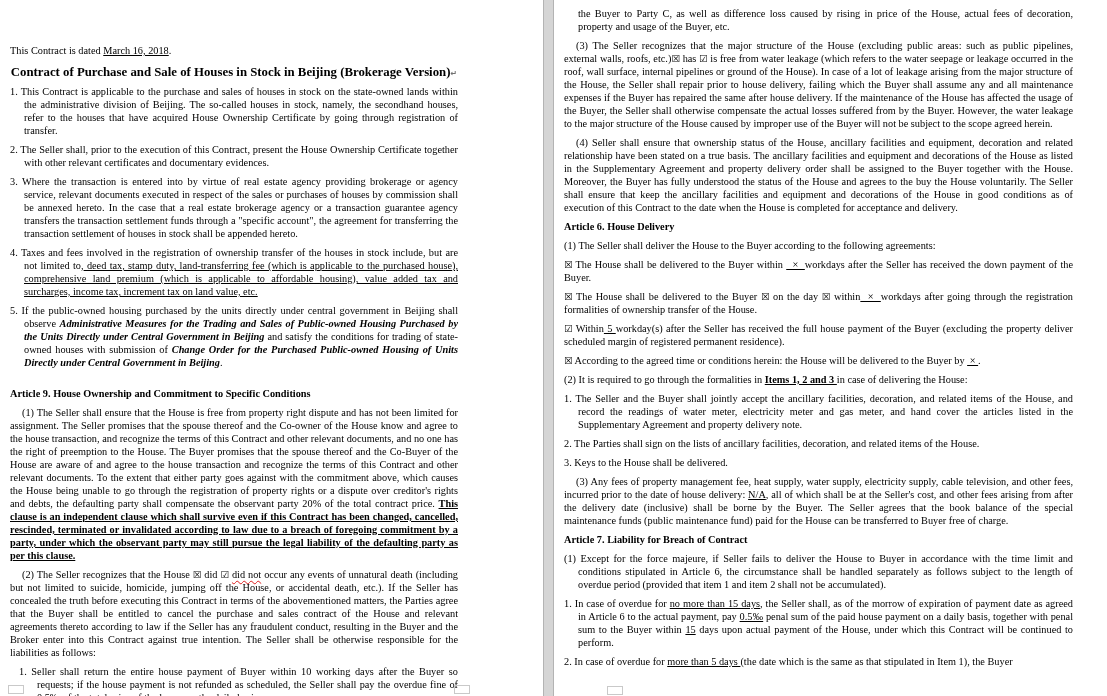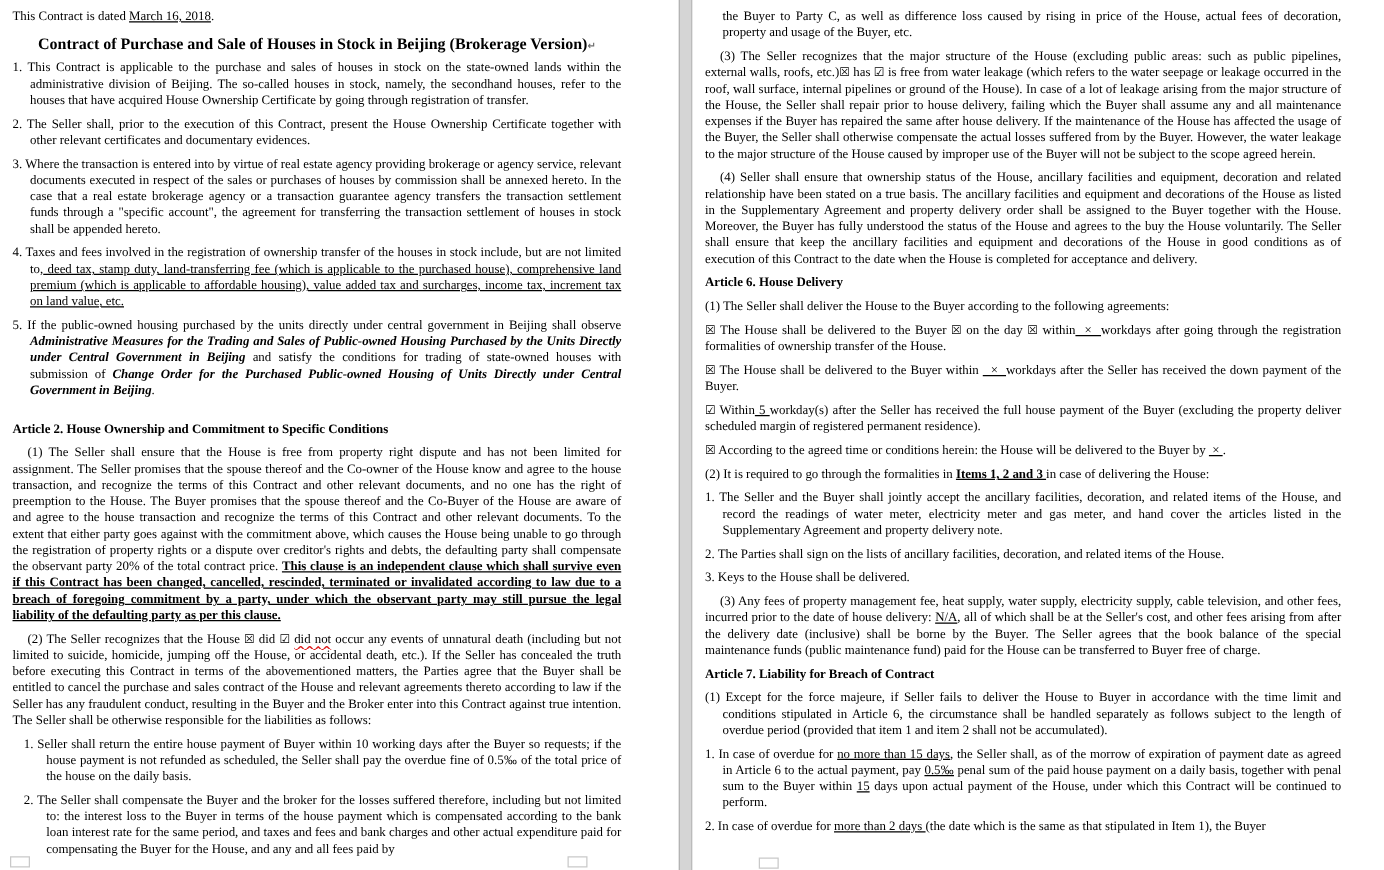--- a/index.html
+++ b/index.html
@@ -6,21 +6,21 @@
   body{
     width:1107px;height:696px;overflow:hidden;position:relative;
     font-family:"Liberation Serif","DejaVu Serif",serif;
     color:#000;
   }
   .spread{position:absolute;inset:0;}
   .page{
     position:absolute;top:0;bottom:0;background:#fff;overflow:hidden;
     font-size:10.3px;line-height:13px;text-align:justify;
   }
-  .page-left{left:0;width:543px;padding:7px 46px 4px 10px;box-sizing:border-box;}
+  .page-left{left:0;width:543px;padding:7px 85px 4px 10px;box-sizing:border-box;margin-top:37px;}
   .page-gap{
     position:absolute;top:0;bottom:0;left:543px;width:11px;
     background:#d5d5d5;border-left:1px solid #b3b3b3;border-right:1px solid #b3b3b3;
     box-sizing:border-box;
   }
   .page-right{left:554px;width:524px;padding:7px 5px 4px 10px;box-sizing:border-box;}
 
   .blk{margin:0 0 6px 0;}
   .b-line{}
   .b-title{text-align:center;font-weight:bold;font-size:12.8px;line-height:17px;margin:7px 0 3px 0;}
@@ -55,48 +55,48 @@
   <section class="page page-left">
     <div class="page-body" id="left-body">
         <div class="blk b-line"><span>This Contract is dated </span><span class="sg-u">March 16, 2018</span><span>. </span></div>
         <div class="blk b-title"><span>Contract of Purchase and Sale of Houses in Stock in Beijing (Brokerage Version)</span><span class="sg-pm">↵</span></div>
         <div class="blk b-item"><span>1. This Contract is applicable to the purchase and sales of houses in stock on the state-owned lands within the administrative division of Beijing. The so-called houses in stock, namely, the secondhand houses, refer to the houses that have acquired House Ownership Certificate by going through registration of transfer. </span></div>
         <div class="blk b-item"><span>2. The Seller shall, prior to the execution of this Contract, present the House Ownership Certificate together with other relevant certificates and documentary evidences. </span></div>
         <div class="blk b-item"><span>3. Where the transaction is entered into by virtue of real estate agency providing brokerage or agency service, relevant documents executed in respect of the sales or purchases of houses by commission shall be annexed hereto. In the case that a real estate brokerage agency or a transaction guarantee agency transfers the transaction settlement funds through a "specific account", the agreement for transferring the transaction settlement of houses in stock shall be appended hereto. </span></div>
         <div class="blk b-item"><span>4. Taxes and fees involved in the registration of ownership transfer of the houses in stock include, but are not limited to,</span><span class="sg-u"> deed tax, stamp duty, land-transferring fee (which is applicable to the purchased house), comprehensive land premium (which is applicable to affordable housing), value added tax and surcharges, income tax, increment tax on land value, etc.</span></div>
         <div class="blk b-item"><span>5. If the public-owned housing purchased by the units directly under central government in Beijing shall observe </span><span class="sg-i">Administrative Measures for the Trading and Sales of Public-owned Housing Purchased by the Units Directly under Central Government in Beijing</span><span> and satisfy the conditions for trading of state-owned houses with submission of </span><span class="sg-i">Change Order for the Purchased Public-owned Housing of Units Directly under Central Government in Beijing</span><span>.</span></div>
         <div class="blk b-spacer"></div>
-        <div class="blk b-article"><span>Article 2. House Ownership and Commitment to Specific Conditions </span></div>
+        <div class="blk b-article"><span>Article 9. House Ownership and Commitment to Specific Conditions </span></div>
         <div class="blk b-para"><span>(1) The Seller shall ensure that the House is free from property right dispute and has not been limited for assignment. The Seller promises that the spouse thereof and the Co-owner of the House know and agree to the house transaction, and recognize the terms of this Contract and other relevant documents, and no one has the right of preemption to the House. The Buyer promises that the spouse thereof and the Co-Buyer of the House are aware of and agree to the house transaction and recognize the terms of this Contract and other relevant documents. To the extent that either party goes against with the commitment above, which causes the House being unable to go through the registration of property rights or a dispute over creditor's rights and debts, the defaulting party shall compensate the observant party 20% of the total contract price. </span><span class="sg-b sg-u">This clause is an independent clause which shall survive even if this Contract has been changed, cancelled, rescinded, terminated or invalidated according to law due to a breach of foregoing commitment by a party, under which the observant party may still pursue the legal liability of the defaulting party as per this clause.</span></div>
         <div class="blk b-para"><span>(2) The Seller recognizes that the House </span><span class="sg-cb">☒</span><span> did </span><span class="sg-cb">☑</span><span> </span><span class="sg-sq">did not</span><span> occur any events of unnatural death (including but not limited to suicide, homicide, jumping off the House, or accidental death, etc.). If the Seller has concealed the truth before executing this Contract in terms of the abovementioned matters, the Parties agree that the Buyer shall be entitled to cancel the purchase and sales contract of the House and relevant agreements thereto according to law if the Seller has any fraudulent conduct, resulting in the Buyer and the Broker enter into this Contract against true intention. The Seller shall be otherwise responsible for the liabilities as follows: </span></div>
         <div class="blk b-sub"><span>1. Seller shall return the entire house payment of Buyer within 10 working days after the Buyer so requests; if the house payment is not refunded as scheduled, the Seller shall pay the overdue fine of 0.5‰ of the total price of the house on the daily basis. </span></div>
         <div class="blk b-sub"><span>2. The Seller shall compensate the Buyer and the broker for the losses suffered therefore, including but not limited to: the interest loss to the Buyer in terms of the house payment which is compensated according to the bank loan interest rate for the same period, and taxes and fees and bank charges and other actual expenditure paid for compensating the Buyer for the House, and any and all fees paid by</span></div>
       </div>
     <span class="cropmark cm-l-bl"></span>
     <span class="cropmark cm-l-br"></span>
   </section>
 
   <div class="page-gap"></div>
 
   <section class="page page-right">
     <div class="page-body" id="right-body">
         <div class="blk b-cont"><span>the Buyer to Party C, as well as difference loss caused by rising in price of the House, actual fees of decoration, property and usage of the Buyer, etc. </span></div>
         <div class="blk b-para"><span>(3) The Seller recognizes that the major structure of the House (excluding public areas: such as public pipelines, external walls, roofs, etc.)</span><span class="sg-cb">☒</span><span> has </span><span class="sg-cb">☑</span><span> is free from water leakage (which refers to the water seepage or leakage occurred in the roof, wall surface, internal pipelines or ground of the House). In case of a lot of leakage arising from the major structure of the House, the Seller shall repair prior to house delivery, failing which the Buyer shall assume any and all maintenance expenses if the Buyer has repaired the same after house delivery. If the maintenance of the House has affected the usage of the Buyer, the Seller shall otherwise compensate the actual losses suffered from by the Buyer. However, the water leakage to the major structure of the House caused by improper use of the Buyer will not be subject to the scope agreed herein. </span></div>
         <div class="blk b-para"><span>(4) Seller shall ensure that ownership status of the House, ancillary facilities and equipment, decoration and related relationship have been stated on a true basis. The ancillary facilities and equipment and decorations of the House as listed in the Supplementary Agreement and property delivery order shall be assigned to the Buyer together with the House. Moreover, the Buyer has fully understood the status of the House and agrees to the buy the House voluntarily. The Seller shall ensure that keep the ancillary facilities and equipment and decorations of the House in good conditions as of execution of this Contract to the date when the House is completed for acceptance and delivery. </span></div>
         <div class="blk b-article"><span>Article 6. House Delivery </span></div>
         <div class="blk b-hang"><span>(1) The Seller shall deliver the House to the Buyer according to the following agreements: </span></div>
+        <div class="blk b-chk"><span class="sg-cb">☒</span><span> The House shall be delivered to the Buyer within </span><span class="sg-u">&nbsp;&nbsp;×&nbsp;&nbsp;</span><span>workdays after the Seller has received the down payment of the Buyer. </span></div>
         <div class="blk b-chk"><span class="sg-cb">☒</span><span> The House shall be delivered to the Buyer </span><span class="sg-cb">☒</span><span> on the day </span><span class="sg-cb">☒</span><span> within</span><span class="sg-u">&nbsp;&nbsp;×&nbsp;&nbsp;</span><span>workdays after going through the registration formalities of ownership transfer of the House. </span></div>
-        <div class="blk b-chk"><span class="sg-cb">☒</span><span> The House shall be delivered to the Buyer within </span><span class="sg-u">&nbsp;&nbsp;×&nbsp;&nbsp;</span><span>workdays after the Seller has received the down payment of the Buyer. </span></div>
         <div class="blk b-chk"><span class="sg-cb">☑</span><span> Within</span><span class="sg-u">&nbsp;5&nbsp;</span><span>workday(s) after the Seller has received the full house payment of the Buyer (excluding the property deliver scheduled margin of registered permanent residence). </span></div>
         <div class="blk b-chk"><span class="sg-cb">☒</span><span> According to the agreed time or conditions herein: the House will be delivered to the Buyer by </span><span class="sg-u">&nbsp;×&nbsp;</span><span>. </span></div>
         <div class="blk b-hang"><span>(2) It is required to go through the formalities in </span><span class="sg-b sg-u">Items 1, 2 and 3 </span><span>in case of delivering the House: </span></div>
         <div class="blk b-hang"><span>1. The Seller and the Buyer shall jointly accept the ancillary facilities, decoration, and related items of the House, and record the readings of water meter, electricity meter and gas meter, and hand cover the articles listed in the Supplementary Agreement and property delivery note. </span></div>
         <div class="blk b-hang"><span>2. The Parties shall sign on the lists of ancillary facilities, decoration, and related items of the House. </span></div>
         <div class="blk b-hang"><span>3. Keys to the House shall be delivered. </span></div>
         <div class="blk b-para"><span>(3) Any fees of property management fee, heat supply, water supply, electricity supply, cable television, and other fees, incurred prior to the date of house delivery: </span><span class="sg-u">N/A</span><span>, all of which shall be at the Seller's cost, and other fees arising from after the delivery date (inclusive) shall be borne by the Buyer. The Seller agrees that the book balance of the special maintenance funds (public maintenance fund) paid for the House can be transferred to Buyer free of charge. </span></div>
         <div class="blk b-article"><span>Article 7. Liability for Breach of Contract </span></div>
         <div class="blk b-hang"><span>(1) Except for the force majeure, if Seller fails to deliver the House to Buyer in accordance with the time limit and conditions stipulated in Article 6, the circumstance shall be handled separately as follows subject to the length of overdue period (provided that item 1 and item 2 shall not be accumulated). </span></div>
         <div class="blk b-hang"><span>1. In case of overdue for </span><span class="sg-u">no more than 15 days</span><span>, the Seller shall, as of the morrow of expiration of payment date as agreed in Article 6 to the actual payment, pay </span><span class="sg-u">0.5‰</span><span> penal sum of the paid house payment on a daily basis, together with penal sum to the Buyer within </span><span class="sg-u">15</span><span> days upon actual payment of the House, under which this Contract will be continued to perform. </span></div>
-        <div class="blk b-hang"><span>2. In case of overdue for </span><span class="sg-u">more than 2 days </span><span>(the date which is the same as that stipulated in Item 1), the Buyer</span></div>
+        <div class="blk b-hang"><span>2. In case of overdue for </span><span class="sg-u">more than 5 days </span><span>(the date which is the same as that stipulated in Item 1), the Buyer</span></div>
       </div>
     <span class="cropmark cm-r-bl"></span>
   </section>
 </div>
 
 </body></html>

